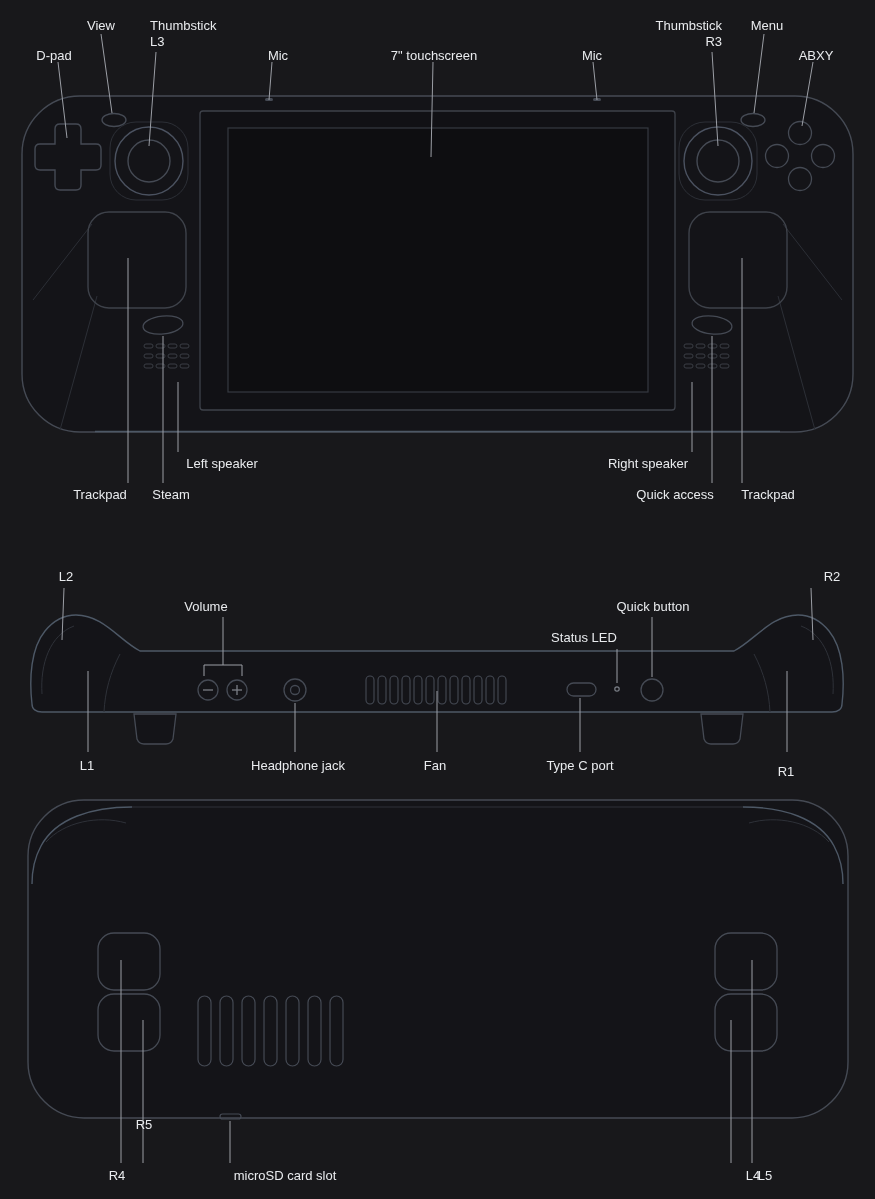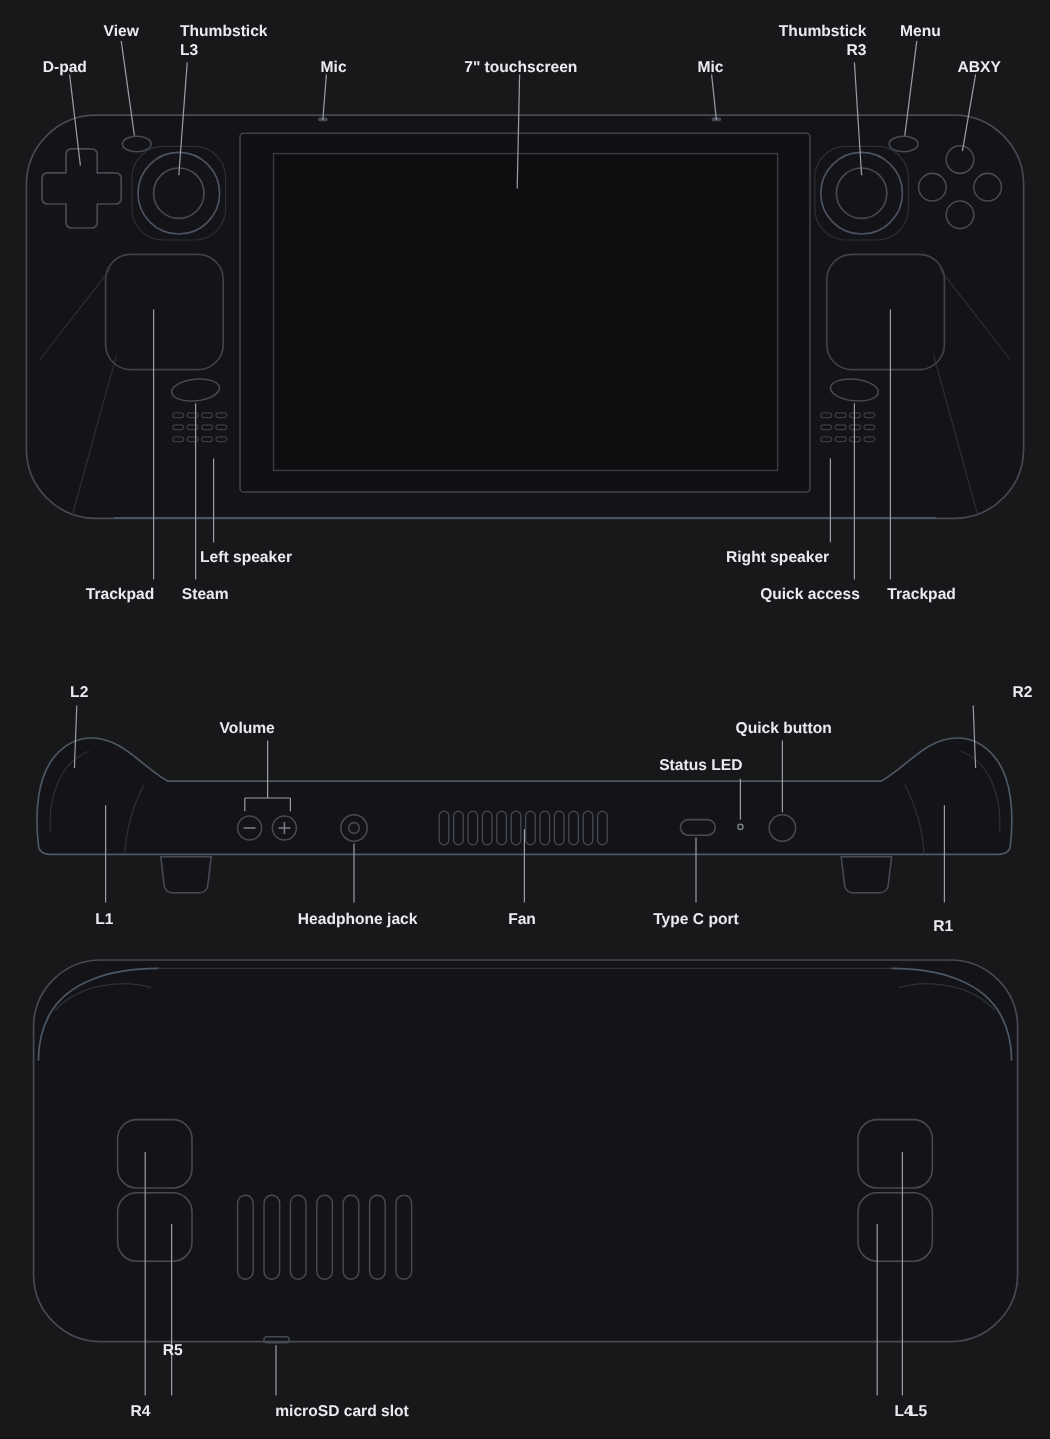--- a/index.html
+++ b/index.html
@@ -1,19 +1,19 @@
 <!DOCTYPE html>
 <html><head>
 <meta charset="utf-8">
 <style>
   html,body{margin:0;padding:0;background:#0f0f11;}
   .stage{position:relative;width:875px;height:1199px;background:#18181b;overflow:hidden;
          font-family:"Liberation Sans",sans-serif;}
   svg.art{position:absolute;left:0;top:0;display:block;}
-  .lbl{position:absolute;color:#e9ebee;font-size:13px;font-weight:700;line-height:16px;white-space:nowrap;}
+  .lbl{position:absolute;color:#e9ebee;font-size:13px;font-weight:400;line-height:16px;white-space:nowrap;}
   .lbl.c{transform:translateX(-50%);}
   .lbl.r{text-align:right;}
 </style>
 </head>
 <body>
 
 <div class="stage">
 
   <svg class="art" width="875" height="1199" viewBox="0 0 875 1199">
 
@@ -253,32 +253,32 @@
   <div class="lbl c" style="left:278px;top:48px">Mic</div>
   <div class="lbl c" style="left:434px;top:48px">7" touchscreen</div>
   <div class="lbl c" style="left:592px;top:48px">Mic</div>
   <div class="lbl r" style="right:153px;top:18px">
     <div>Thumbstick</div>
     <div>R3</div>
   </div>
   <div class="lbl c" style="left:767px;top:18px">Menu</div>
   <div class="lbl c" style="left:816px;top:48px">ABXY</div>
 
-  <div class="lbl c" style="left:205px;top:456px">Left speaker</div>
+  <div class="lbl c" style="left:222px;top:456px">Left speaker</div>
   <div class="lbl c" style="left:100px;top:487px">Trackpad</div>
   <div class="lbl c" style="left:171px;top:487px">Steam</div>
   <div class="lbl c" style="left:648px;top:456px">Right speaker</div>
   <div class="lbl c" style="left:675px;top:487px">Quick access</div>
   <div class="lbl c" style="left:768px;top:487px">Trackpad</div>
 
   <div class="lbl c" style="left:66px;top:569px">L2</div>
   <div class="lbl c" style="left:206px;top:599px">Volume</div>
   <div class="lbl c" style="left:584px;top:630px">Status LED</div>
   <div class="lbl c" style="left:653px;top:599px">Quick button</div>
-  <div class="lbl c" style="left:852px;top:569px">R2</div>
+  <div class="lbl c" style="left:832px;top:569px">R2</div>
   <div class="lbl c" style="left:87px;top:758px">L1</div>
   <div class="lbl c" style="left:298px;top:758px">Headphone jack</div>
   <div class="lbl c" style="left:435px;top:758px">Fan</div>
   <div class="lbl c" style="left:580px;top:758px">Type C port</div>
   <div class="lbl c" style="left:786px;top:764px">R1</div>
 
   <div class="lbl c" style="left:117px;top:1168px">R4</div>
   <div class="lbl c" style="left:144px;top:1117px">R5</div>
   <div class="lbl c" style="left:285px;top:1168px">microSD card slot</div>
   <div class="lbl c" style="left:765px;top:1168px">L5</div>

